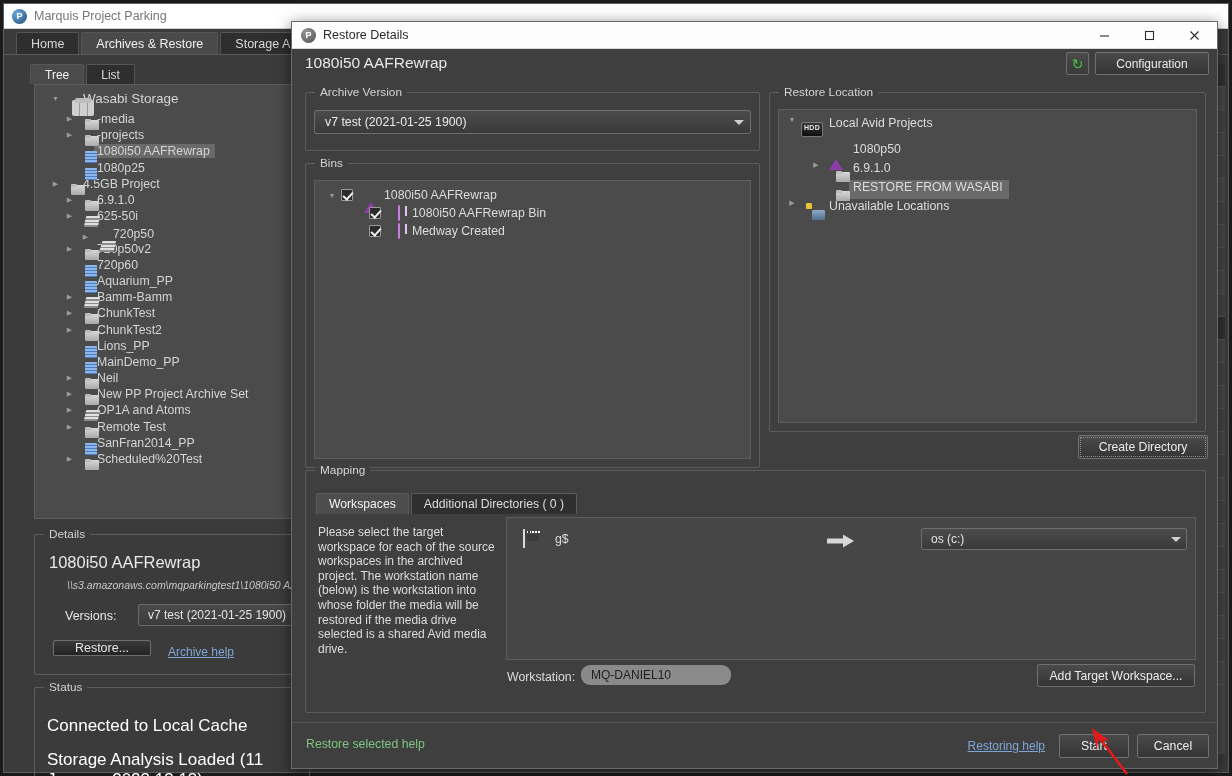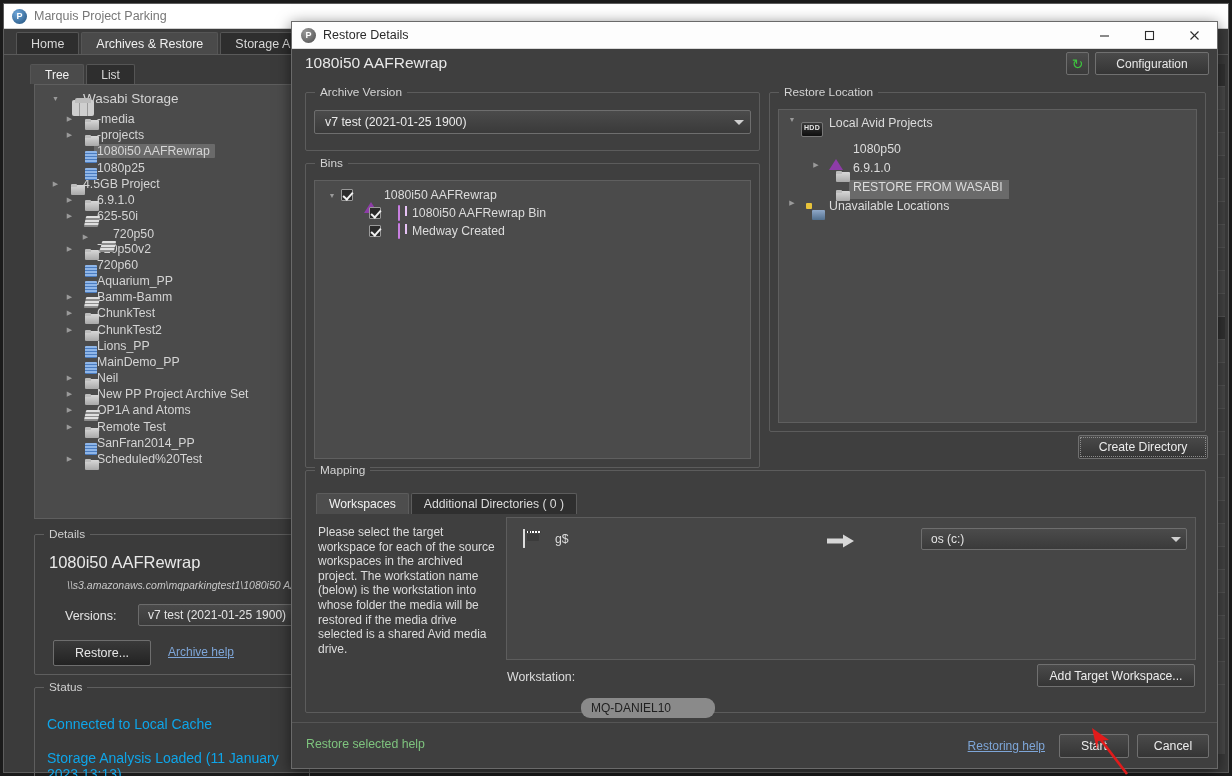--- a/index.html
+++ b/index.html
@@ -244,37 +244,37 @@
     padding:0 4px 0 9px;
     font-size:12px; color:#e4e4e4;
   }
   .caret {
     margin-left:auto;
     width:0;height:0;border-left:5px solid transparent;border-right:5px solid transparent;
     border-top:5px solid #cfcfcf;
   }
   #restore-btn {
     position:absolute; left:18px; top:105px;
-    width:98px; height:26px;
+    width:98px; height:16px;
     background: linear-gradient(#3a3a3a,#232323);
     border:1px solid #6e6e6e; border-radius:2px;
     display:flex;align-items:center;justify-content:center;
     font-size:12.5px; color:#e6e6e6;
   }
   #archive-help {
     position:absolute; left:133px; top:110px;
     font-size:12px; color:#7ea6d8; text-decoration:underline;
   }
   #status-group {
     position:absolute; left:18px; top:625px;
     width:276px; height:118px;
   }
   .status-line {
     position:absolute; left:12px;
-    font-size:14px; color:#0ea5e9;
+    font-size:17px; color:#ffffff;
   }
 
   
   #bg-right-list {
     position: absolute;
     right: 3px; top: 60px;
     width: 24px; bottom: 18px;
     background: #4a4a4a;
     border-left: 1px solid #5d5d5d;
     overflow: hidden;
@@ -442,24 +442,24 @@
     border:1px solid #6e6e6e; border-radius:2px;
     display:flex; align-items:center; padding:0 5px 0 9px;
     font-size:12px; color:#e4e4e4;
   }
   #workstation-label {
     position:absolute; left:201px; top:199px;
     font-size:12.3px; color:#dcdcdc;
   }
   #workstation-value {
     position:absolute; left:275px; top:194px;
-    width:134px; height:20px;
+    width:150px; height:20px;
     background:#8a8a8a; border-radius:9px;
     display:flex; align-items:center; padding-left:10px;
-    font-size:12px; color:#1f1f1f;margin-top:33px;
+    font-size:12px; color:#1f1f1f;
   }
   #add-target-btn {
     position:absolute; right:10px; top:193px;
     width:158px; height:23px;
     background: linear-gradient(#4a4a4a,#353535);
     border:1px solid #707070; border-radius:2px;
     display:flex;align-items:center;justify-content:center;
     font-size:12.2px; color:#ececec;
   }
 

